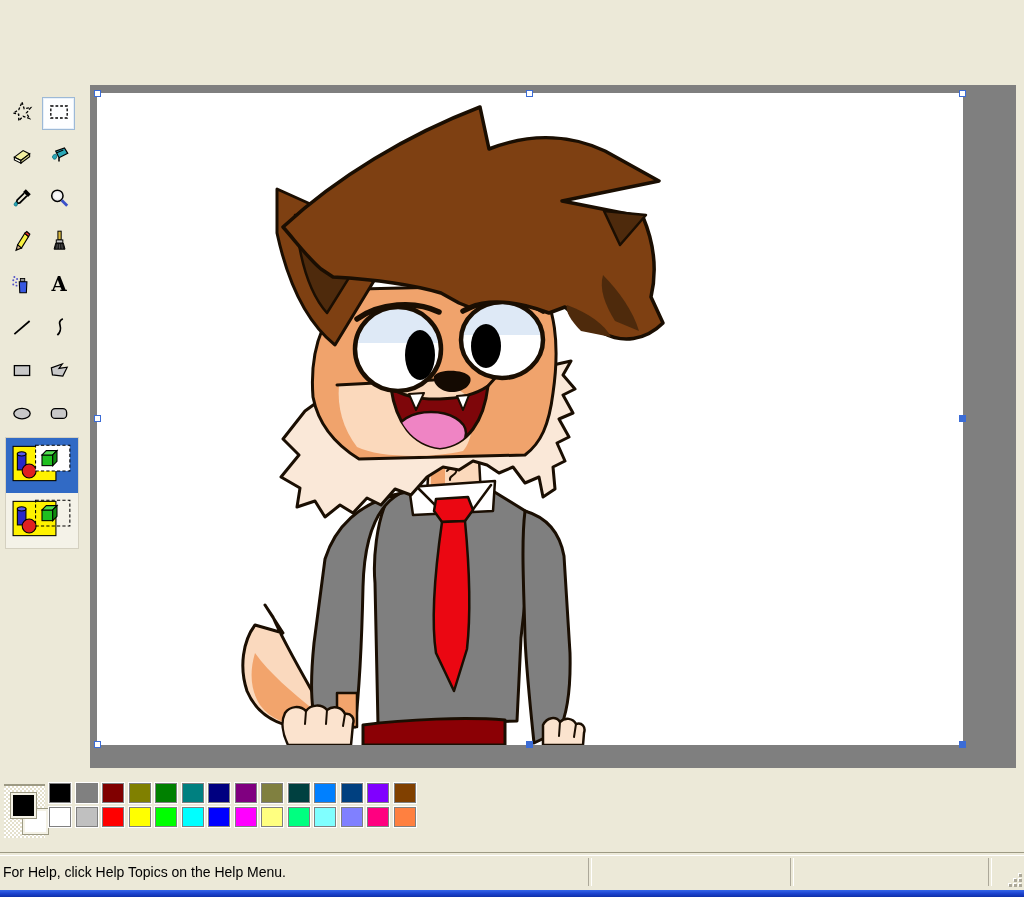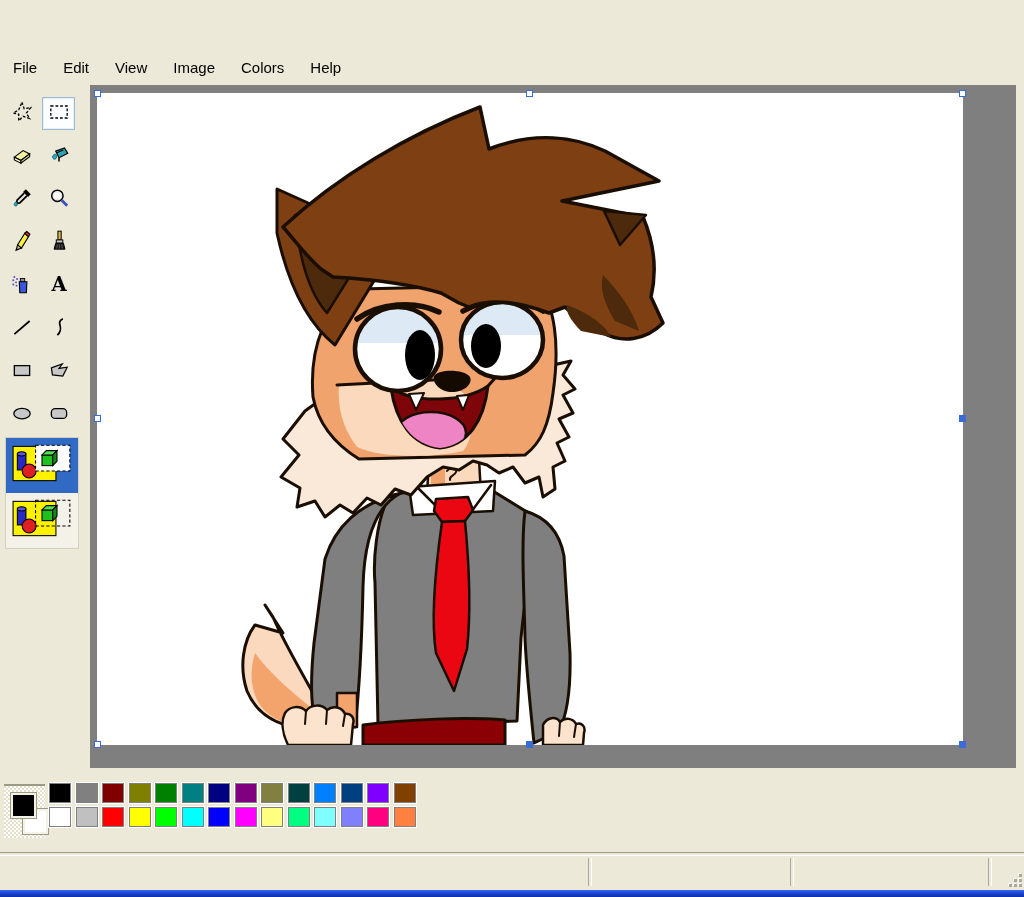--- a/index.html
+++ b/index.html
@@ -62,28 +62,20 @@
   .grip i{position:absolute;width:3px;height:3px;background:#ACA899;box-shadow:-1px -1px 0 #fff;}
   .bottom-edge{position:absolute;left:0;top:890px;width:1024px;height:7px;
     background:linear-gradient(180deg,#3566E8 0%,#1C43D0 50%,#0E2FA8 100%);}
 </style>
 </head>
 <body>
 
 <div class="window">
 
 
-  <div class="menubar">
-    <span class="menu-item">File</span>
-    <span class="menu-item">Edit</span>
-    <span class="menu-item">View</span>
-    <span class="menu-item">Image</span>
-    <span class="menu-item">Colors</span>
-    <span class="menu-item">Help</span>
-  </div>
 
   <div class="main">
     <div class="toolpanel" id="toolpanel">
       <div class="optbox" id="optbox">
           <div class="opt selected">
             <span><svg width="60" height="43" viewBox="0 0 56 40">
                 <rect x="1" y="4" width="40" height="32" fill="#FFF200" stroke="#000"></rect>
                 <rect x="5" y="11" width="8" height="15" fill="#2828C8" stroke="#000"></rect>
                 <ellipse cx="9" cy="11" rx="4" ry="2" fill="#5858E8" stroke="#000"></ellipse>
                 <circle cx="16" cy="27" r="6.5" fill="#E02020" stroke="#000"></circle>
@@ -410,20 +402,21 @@
           <div style="background: rgb(255, 0, 128);"></div>
         </div>
         <div class="swatch" style="left: 344.5px; top: 24px;">
           <div style="background: rgb(255, 128, 64);"></div>
         </div>
       </div>
   </div>
 
   <div class="statusbar">
     <div class="groove"></div>
+    <span class="status-text">For Help, click Help Topics on the Help Menu.</span>
     <div class="sep" style="left:588px"></div>
     <div class="sep" style="left:790px"></div>
     <div class="sep" style="left:988px"></div>
     <div class="grip">
       <i style="right:0;bottom:0"></i>
         <i style="right:5px;bottom:0"></i>
         <i style="right:10px;bottom:0"></i>
       <i style="right:0;bottom:5px"></i>
         <i style="right:5px;bottom:5px"></i>
         <i style="right:0;bottom:10px"></i>

